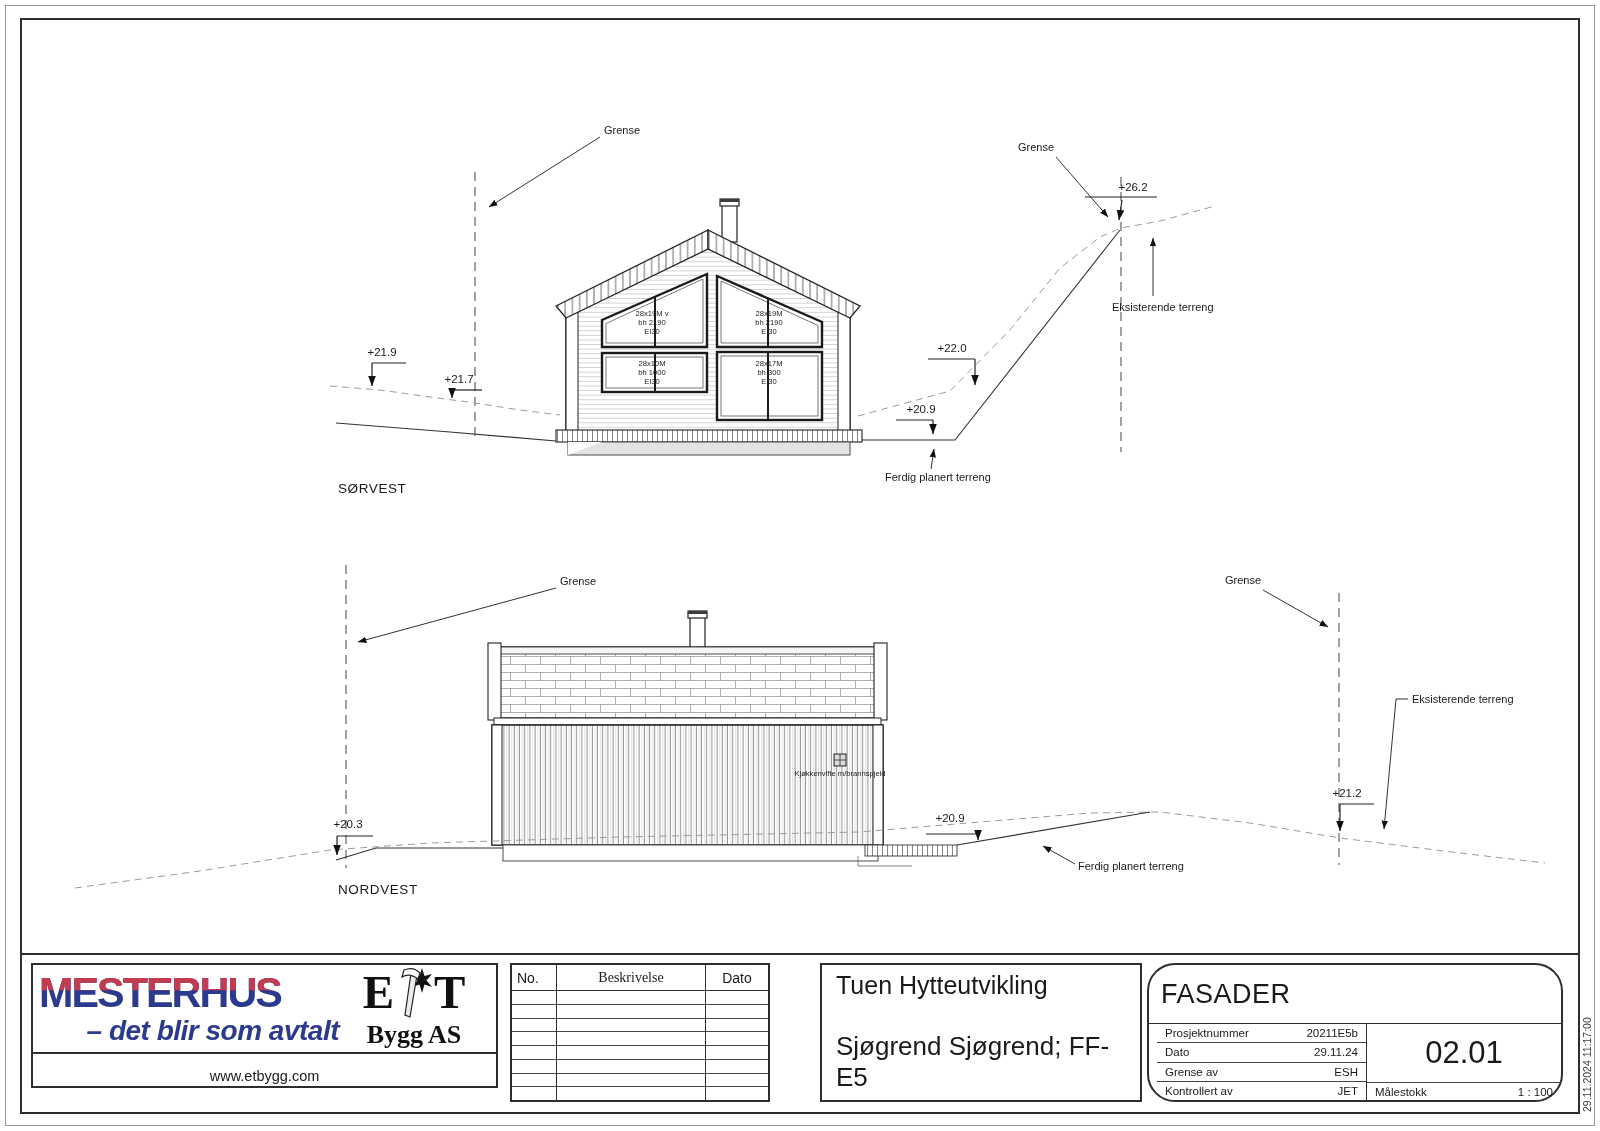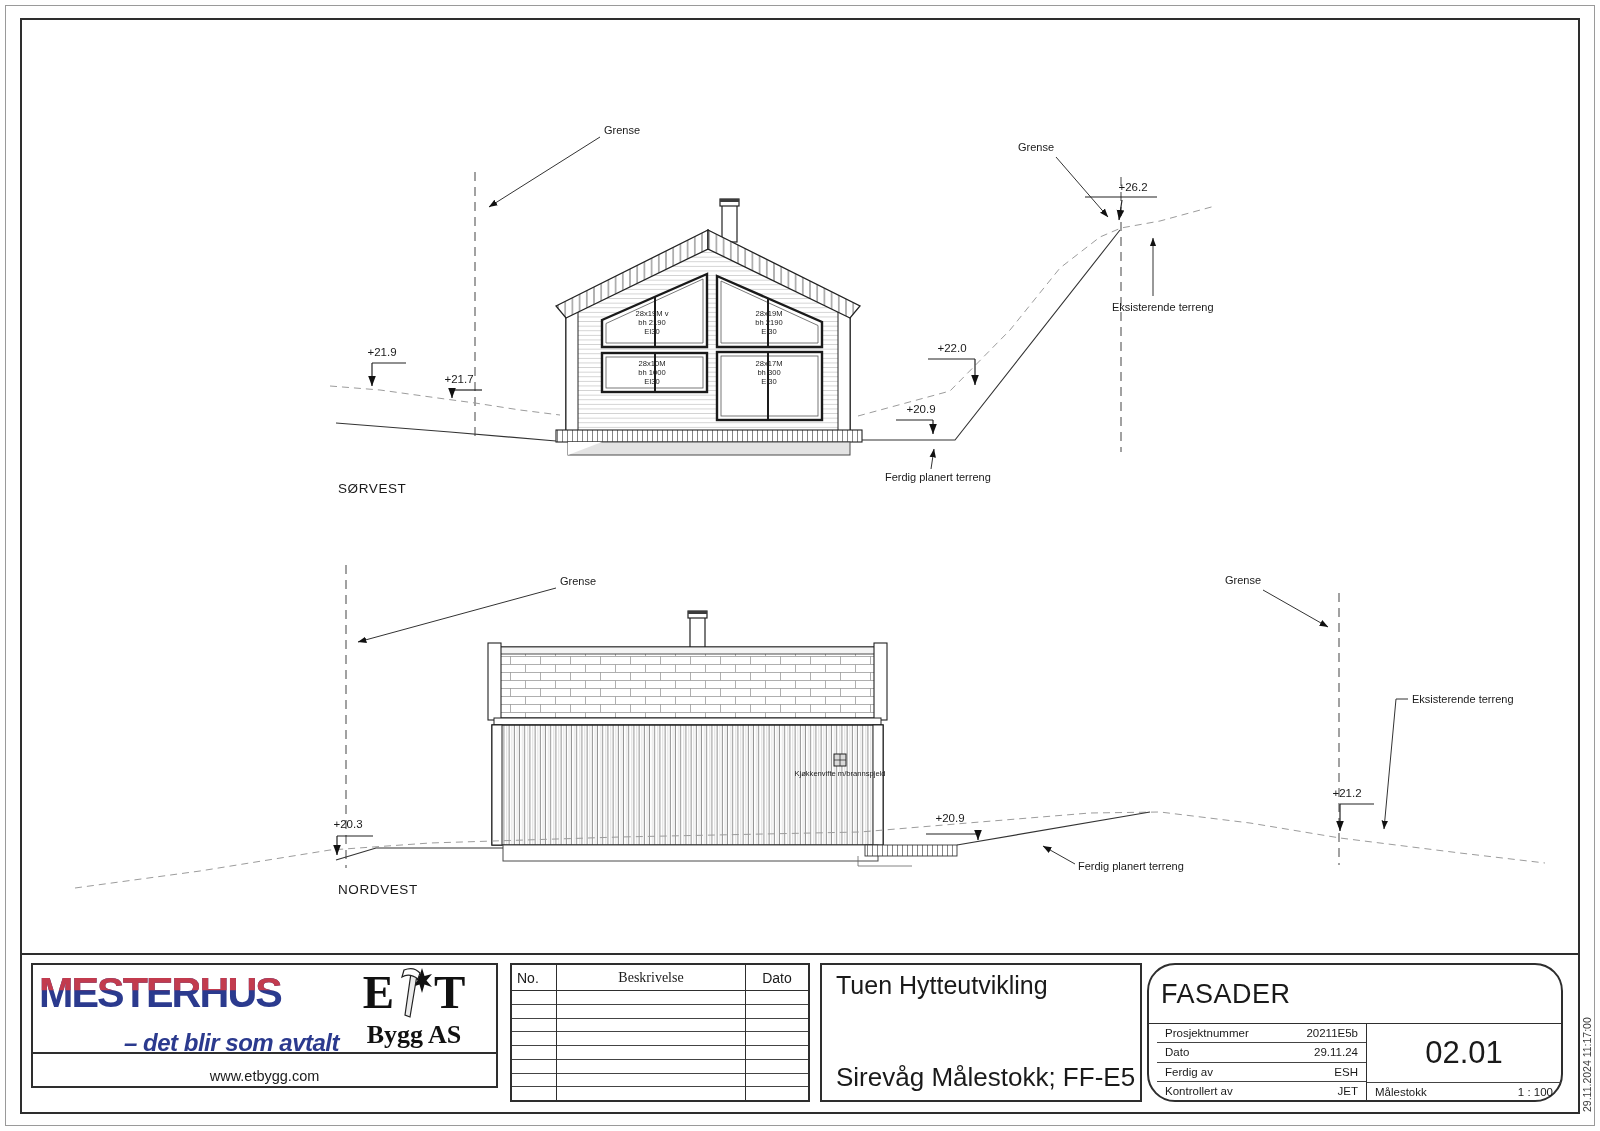--- a/index.html
+++ b/index.html
@@ -13,30 +13,30 @@
   
   .tb-box{position:absolute;border:2px solid #2e2e2e;background:#fff;box-sizing:border-box;}
   .logo-box{left:31px;top:963px;width:467px;height:125px;}
   .logo-top{position:relative;height:89px;border-bottom:2px solid #2e2e2e;box-sizing:border-box;}
   .mh-block{position:absolute;left:6px;top:4px;width:300px;}
   .mh-wrap{position:relative;font-weight:900;font-size:43px;letter-spacing:-2px;
            font-family:"Liberation Sans",sans-serif;line-height:46px;white-space:nowrap;
            transform:scaleX(.96);transform-origin:left;}
   .mh-blue{color:#2b3a8e;}
   .mh-red{position:absolute;left:0;top:0;color:#c23b4e;clip-path:inset(0 0 54% 0);}
-  .mh-slogan{margin-top:14px;text-align:right;color:#2b3a8e;font-style:italic;font-weight:700;
-             font-size:24px;letter-spacing:-.5px;}
+  .mh-slogan{margin-top:0;text-align:right;color:#2b3a8e;font-style:italic;font-weight:700;
+             font-size:28px;letter-spacing:-.5px;}
   .et-block{position:absolute;right:6px;top:2px;width:152px;text-align:center;
             font-family:"Liberation Serif",serif;color:#111;}
   .et-row{display:flex;align-items:flex-start;justify-content:center;gap:2px;height:52px;}
   .et-letter{font-size:47px;font-weight:700;line-height:50px;}
   .et-company{font-size:26px;font-weight:700;line-height:30px;margin-top:1px;letter-spacing:0;}
   .logo-web{height:44px;display:flex;align-items:center;justify-content:center;font-size:14.5px;}
 
-  .rev-box{left:510px;top:963px;width:300px;height:139px;display:flex;flex-direction:column;}
+  .rev-box{left:510px;top:963px;width:260px;height:139px;display:flex;flex-direction:column;}
   .rev-head{display:grid;grid-template-columns:45px 1fr 62px;height:25px;border-bottom:1px solid #2e2e2e;
             font-size:14px;align-items:center;}
   .rev-head div{height:100%;display:flex;align-items:center;justify-content:center;}
   .rev-head .c1,.rev-body .c1{border-right:1px solid #2e2e2e;}
   .rev-head .c2,.rev-body .c2{border-right:1px solid #2e2e2e;font-family:Liberation Serif, serif;}
   .rev-head .c1{justify-content:flex-start;padding-left:5px;}
   .rev-body{display:grid;grid-template-columns:45px 1fr 62px;flex:1 1 auto;}
   .rev-col{display:flex;flex-direction:column;}
   .rev-cell{flex:1 1 auto;border-bottom:1px solid #444;}
   .rev-cell:last-child{border-bottom:none;}
@@ -339,37 +339,37 @@
         <div class="rev-cell"></div>
           <div class="rev-cell"></div>
           <div class="rev-cell"></div>
           <div class="rev-cell"></div>
       </div>
     </div>
   </div>
 
   <div class="tb-box proj-box">
     <div class="proj-client">Tuen Hytteutvikling</div>
-    <div class="proj-site">Sirevåg Målestokk; FF-E5</div>
+    <div class="proj-site">Sjøgrend Sjøgrend; FF-E5</div>
   </div>
 
   <div class="tb-box dwg-box">
     <div class="dwg-title">FASADER</div>
     <div class="dwg-grid">
       <div class="dwg-fields">
         <div class="f-row">
           <span>Prosjektnummer</span>
           <span>20211E5b</span>
         </div>
         <div class="f-row">
           <span>Dato</span>
           <span>29.11.24</span>
         </div>
         <div class="f-row">
-          <span>Ferdig av</span>
+          <span>Grense av</span>
           <span>ESH</span>
         </div>
         <div class="f-row">
           <span>Kontrollert av</span>
           <span>JET</span>
         </div>
       </div>
       <div class="dwg-right">
         <div class="dwg-number">02.01</div>
         <div class="dwg-scale">

